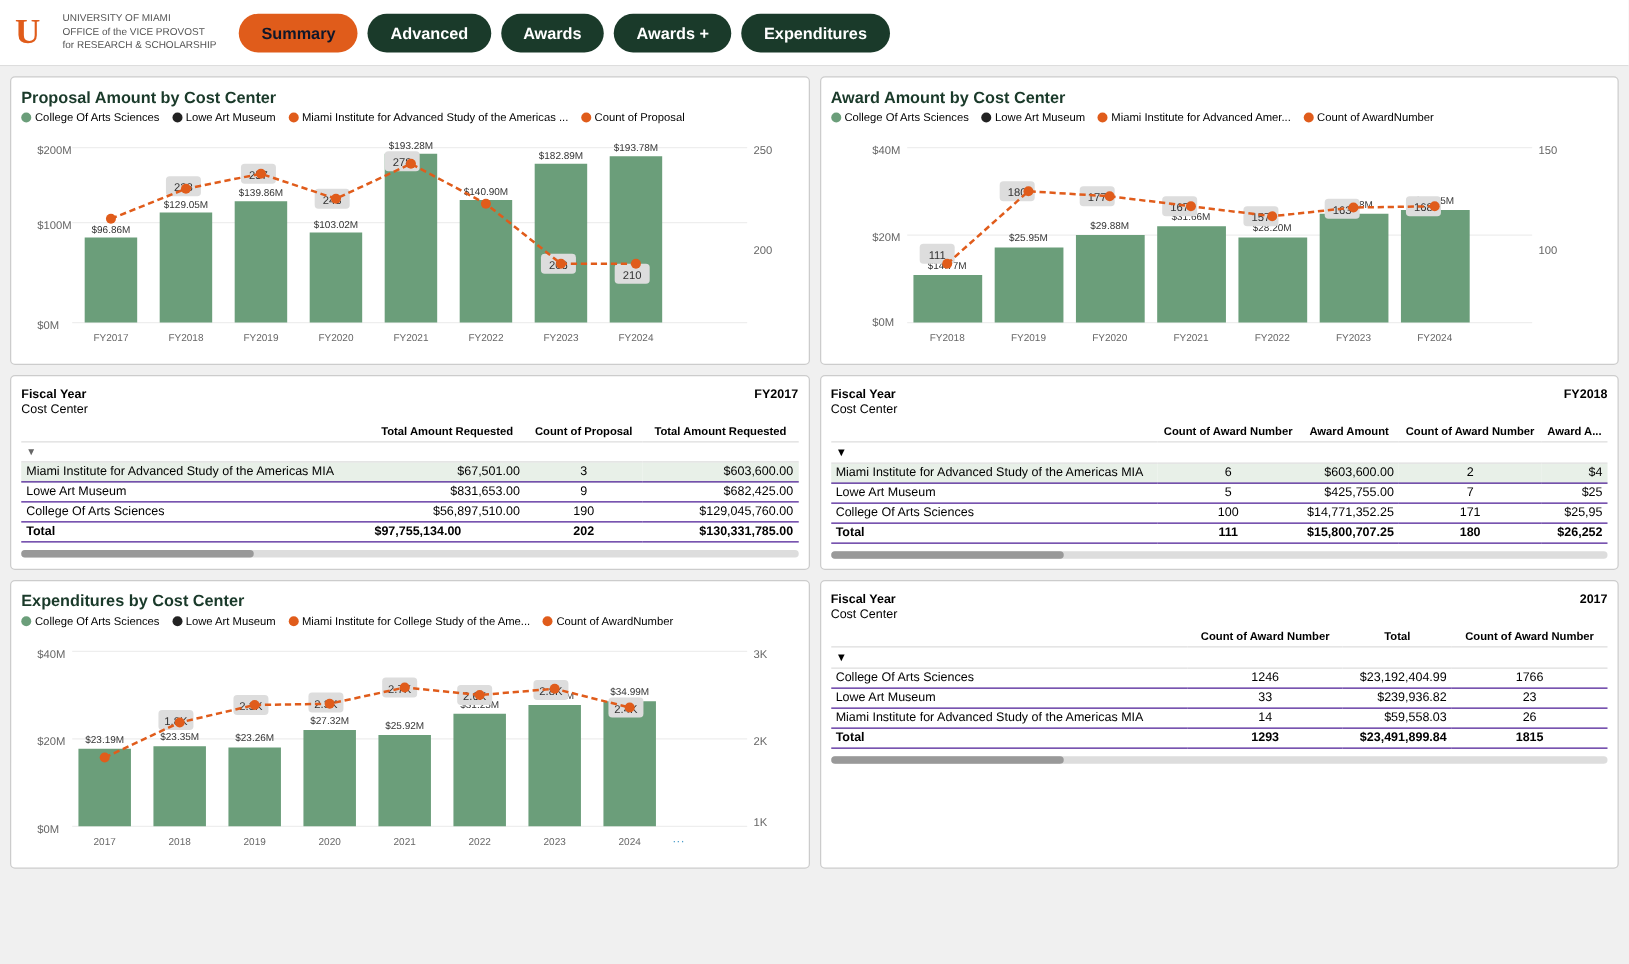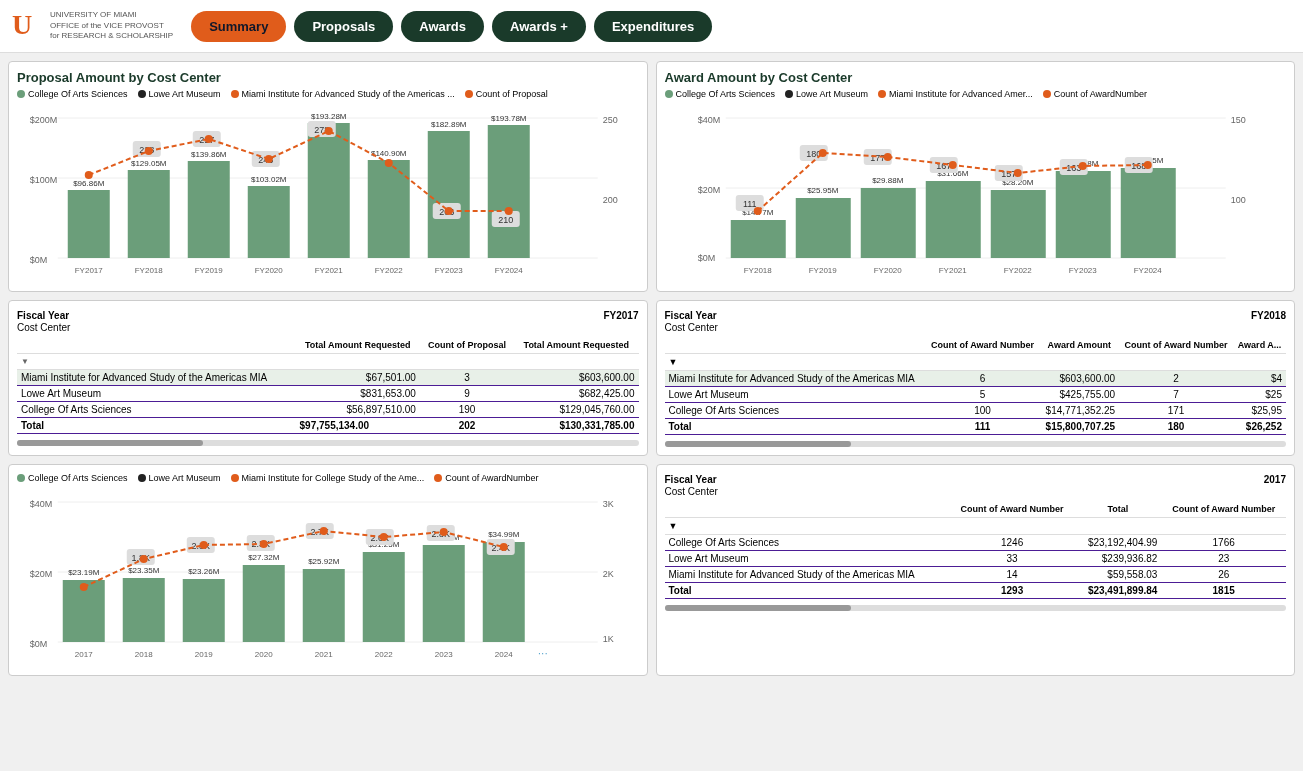--- a/index.html
+++ b/index.html
@@ -55,21 +55,21 @@
       <text x="2" y="28" font-size="28" font-weight="bold" fill="#e05c1b" font-family="serif">U</text>
     </svg>
     <div class="logo-text">
       <div>UNIVERSITY OF MIAMI</div>
       <div>OFFICE of the VICE PROVOST</div>
       <div>for RESEARCH &amp; SCHOLARSHIP</div>
     </div>
   </div>
 
   <button class="nav-btn active">Summary</button>
-  <button class="nav-btn dark">Proposals</button>
+  <button class="nav-btn dark">Advanced</button>
   <button class="nav-btn dark">Awards</button>
   <button class="nav-btn dark">Awards +</button>
   <button class="nav-btn dark">Expenditures</button>
 
 </div>
 
 <div class="main">
 
   <div class="card">
     <div class="card-title">Proposal Amount by Cost Center</div>
@@ -372,20 +372,21 @@
           <td style="text-align:right;">$26,252</td>
         </tr>
       </tbody>
     </table>
     <div class="scrollbar-area">
       <div class="scrollbar-thumb"></div>
     </div>
   </div>
 
   <div class="card">
+    <div class="card-title">Expenditures by Cost Center</div>
     <div class="legend">
       <div class="legend-item">
         <span class="legend-dot green"></span>
         <span>College Of Arts  Sciences</span>
       </div>
       <div class="legend-item">
         <span class="legend-dot black"></span>
         <span>Lowe Art Museum</span>
       </div>
       <div class="legend-item">

